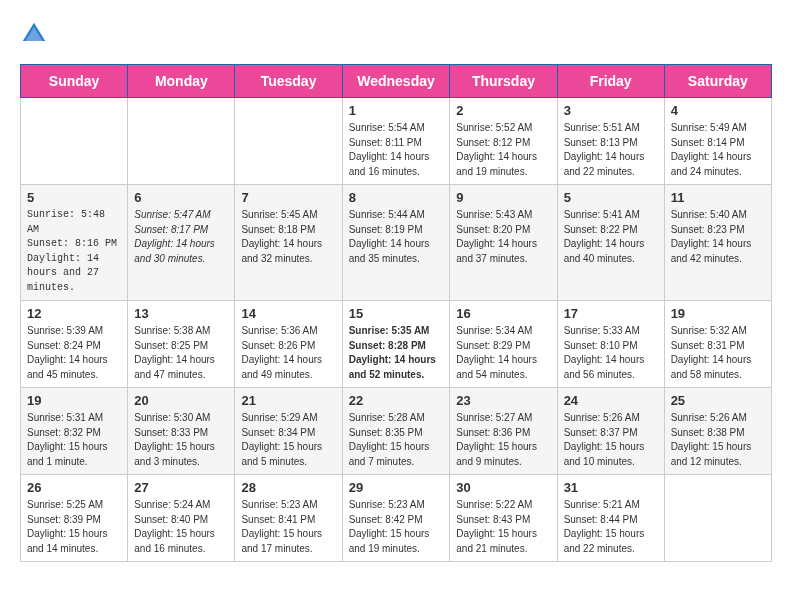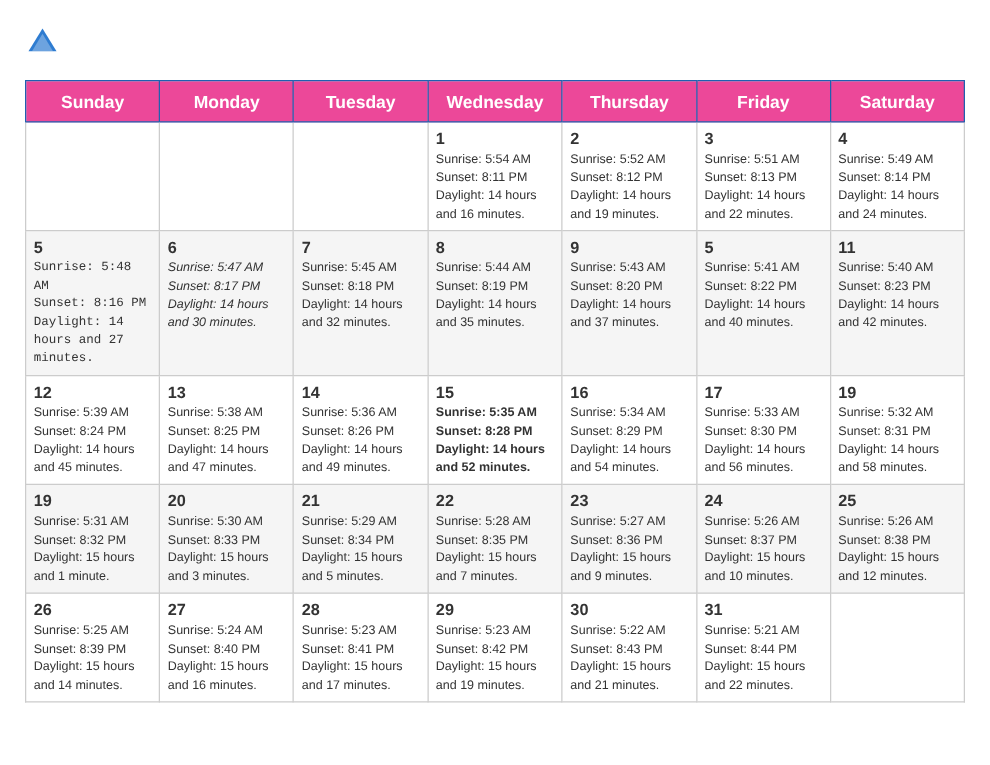--- a/index.html
+++ b/index.html
@@ -224,21 +224,21 @@
         </td>
         <td>
           <div class="day-num">16</div>
           <div class="day-info" style="white-space: pre-line;">Sunrise: 5:34 AM
 Sunset: 8:29 PM
 Daylight: 14 hours and 54 minutes.</div>
         </td>
         <td>
           <div class="day-num">17</div>
           <div class="day-info" style="white-space: pre-line;">Sunrise: 5:33 AM
-Sunset: 8:30 PM
+Sunset: 8:10 PM
 Daylight: 14 hours and 56 minutes.</div>
         </td>
         <td>
           <div class="day-num">19</div>
           <div class="day-info" style="white-space: pre-line;">Sunrise: 5:32 AM
 Sunset: 8:31 PM
 Daylight: 14 hours and 58 minutes.</div>
         </td>
       </tr>
       <tr>

